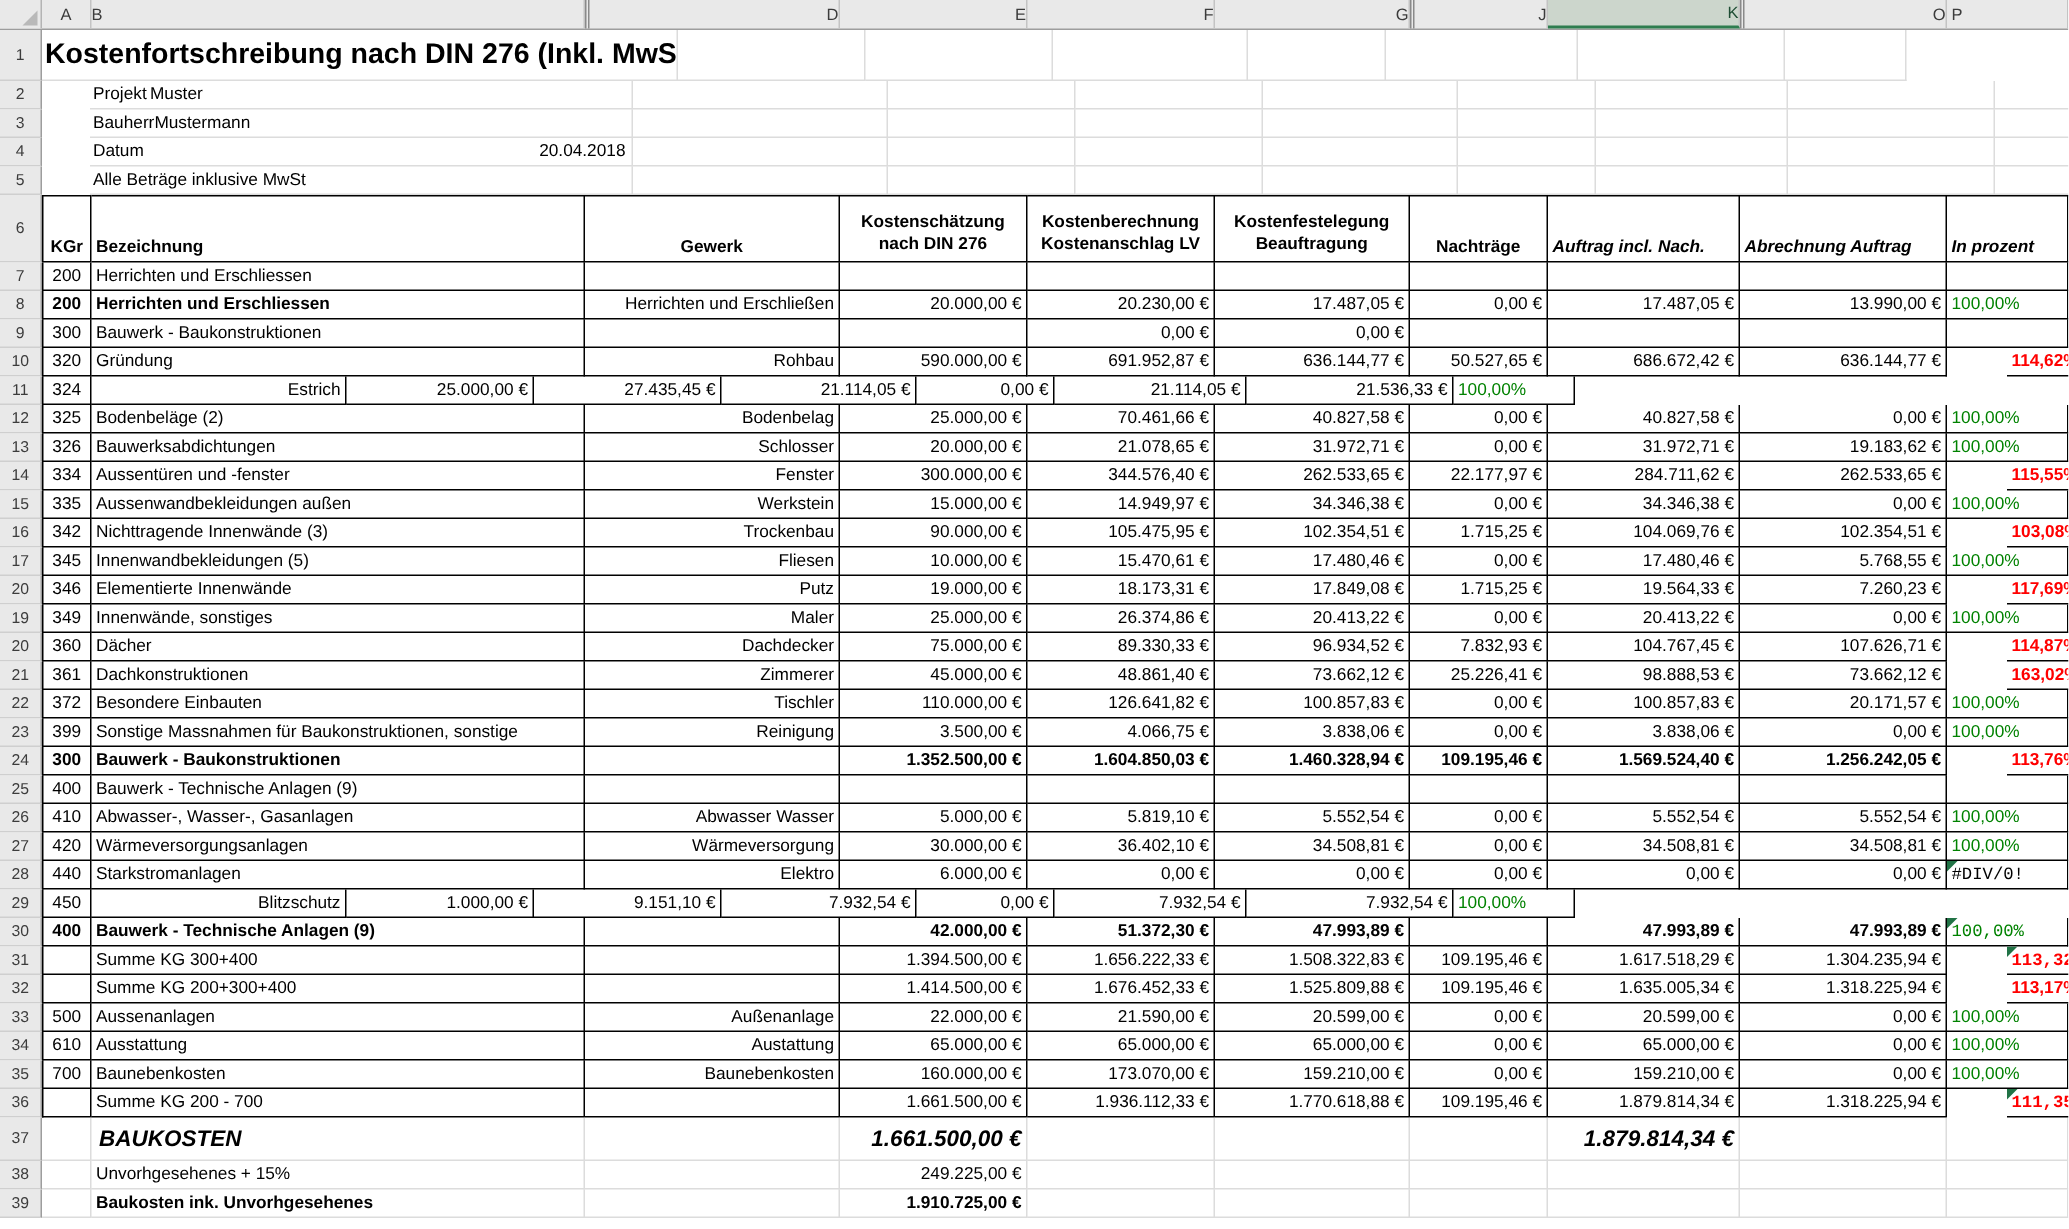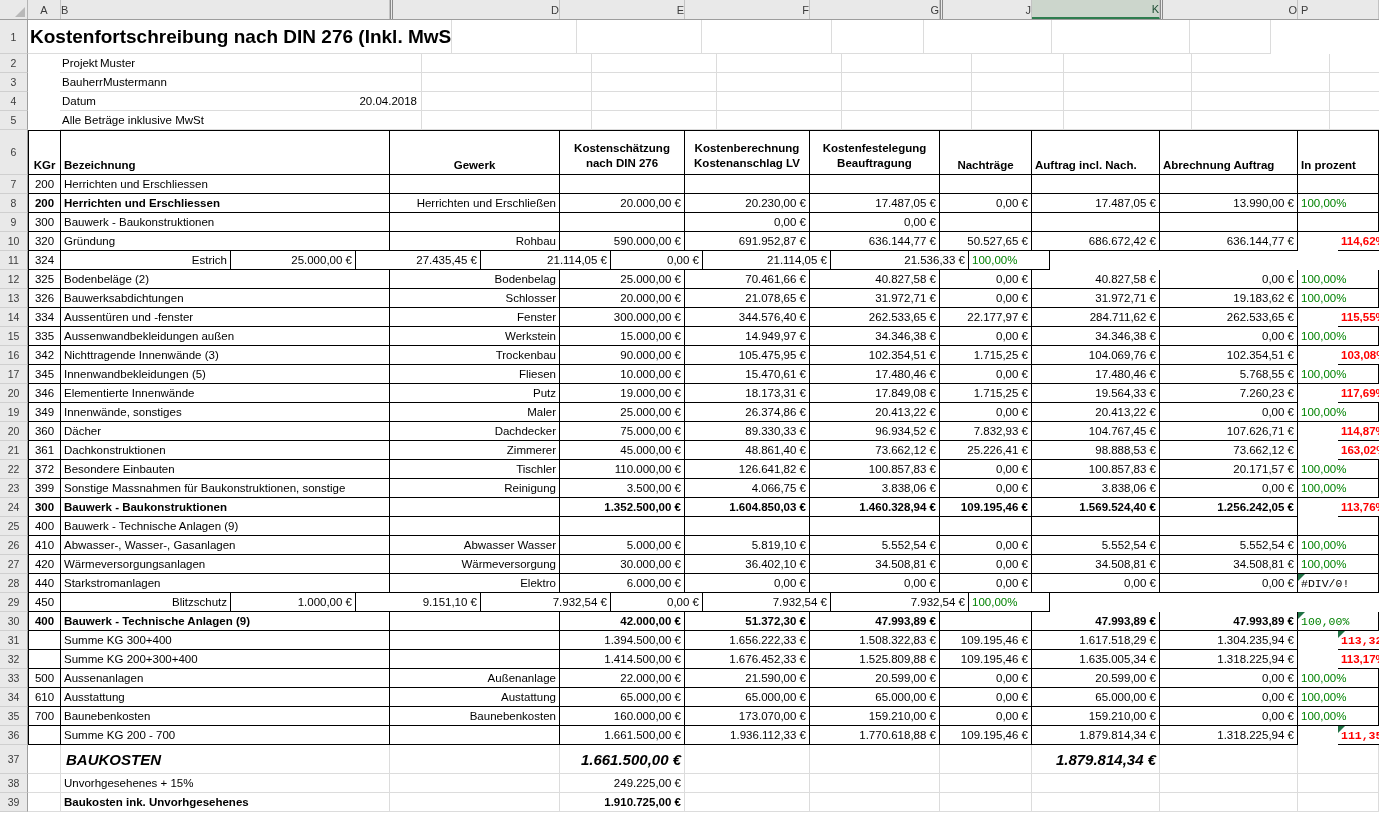--- a/index.html
+++ b/index.html
@@ -46,21 +46,21 @@
   .zone-light .cell,.cell.light{border-right:1px solid #dcdcdc;border-bottom:1px solid #dcdcdc;}
   .tail{display:flex;flex:1;height:100%;}
   .tail .cell{height:100%;}
   
   .hdr .cell{font-weight:bold;align-items:flex-end;padding-bottom:3px;}
   .hdr .c-a{justify-content:center;}
   .hdr .c-b{justify-content:flex-start;}
   .hdr .c-d{justify-content:center;}
   .hdr .c-e,.hdr .c-f,.hdr .c-g{justify-content:center;text-align:center;white-space:pre-line;line-height:15px;}
   .hdr .c-j{justify-content:center;}
-  .hdr .c-k,.hdr .c-o,.hdr .c-p{justify-content:flex-start;}
+  .hdr .c-k,.hdr .c-o,.hdr .c-p{justify-content:flex-start;font-style:italic;}
   
   .merged{box-sizing:border-box;display:flex;align-items:center;padding:0 2px;
     border-right:1px solid #dcdcdc;border-bottom:1px solid #dcdcdc;overflow:hidden;white-space:nowrap;}
   .merged.mw{width:362px;margin-left:32px;}
   .merged.title-merge{width:424px;}
   .title-text{font-size:19px;font-weight:bold;letter-spacing:0;}
   .meta-label{display:inline-block;min-width:38px;}
   .meta-value{white-space:nowrap;}
   .meta-value.right{margin-left:auto;padding-right:2px;}
   

